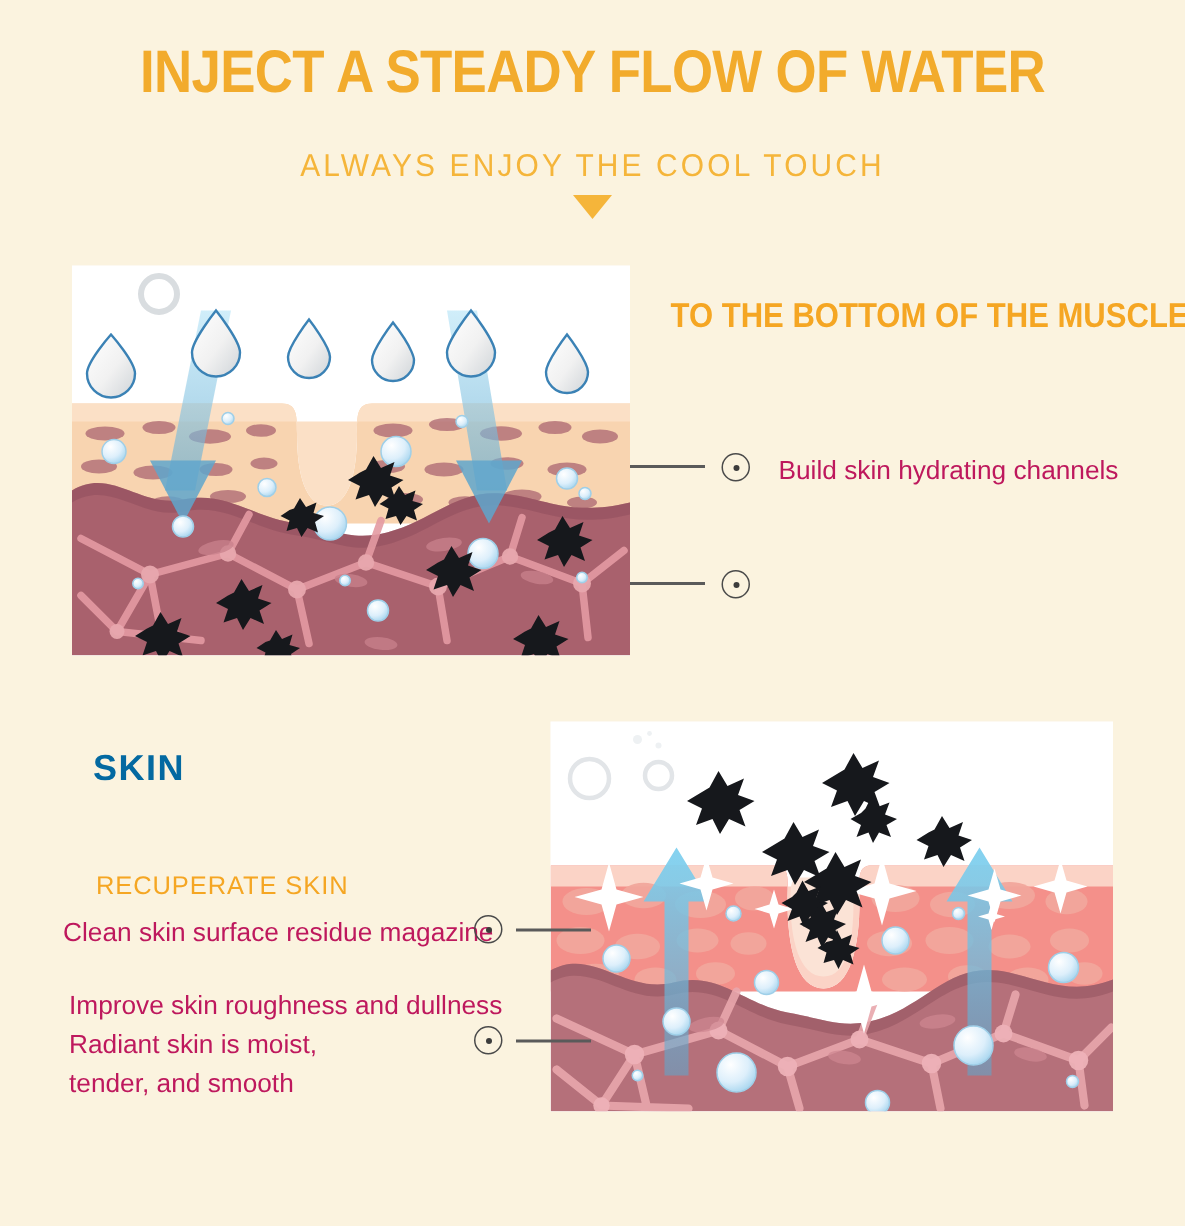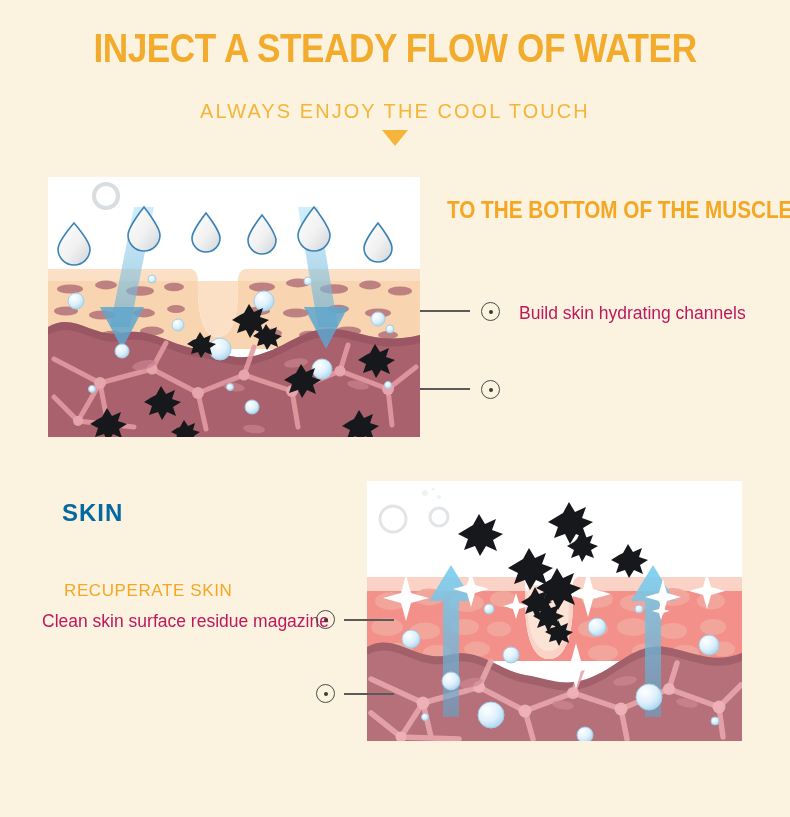--- a/index.html
+++ b/index.html
@@ -384,16 +384,19 @@
     </svg>
   </div>
 
   <div class="skin-big">SKIN</div>
   <div class="skin-small">RECUPERATE SKIN</div>
 
   <div class="callout-text c3">Clean skin surface residue magazine</div>
   <div class="marker" style="left:316px;top:610px;"></div>
   <div class="lead" style="left:344px;top:619px;width:50px;"></div>
 
+  <div class="callout-text c4">Improve skin roughness and dullness
+Radiant skin is moist,
+tender, and smooth</div>
   <div class="marker" style="left:316px;top:684px;"></div>
   <div class="lead" style="left:344px;top:693px;width:50px;"></div>
 
 </div>
 
 </body></html>

